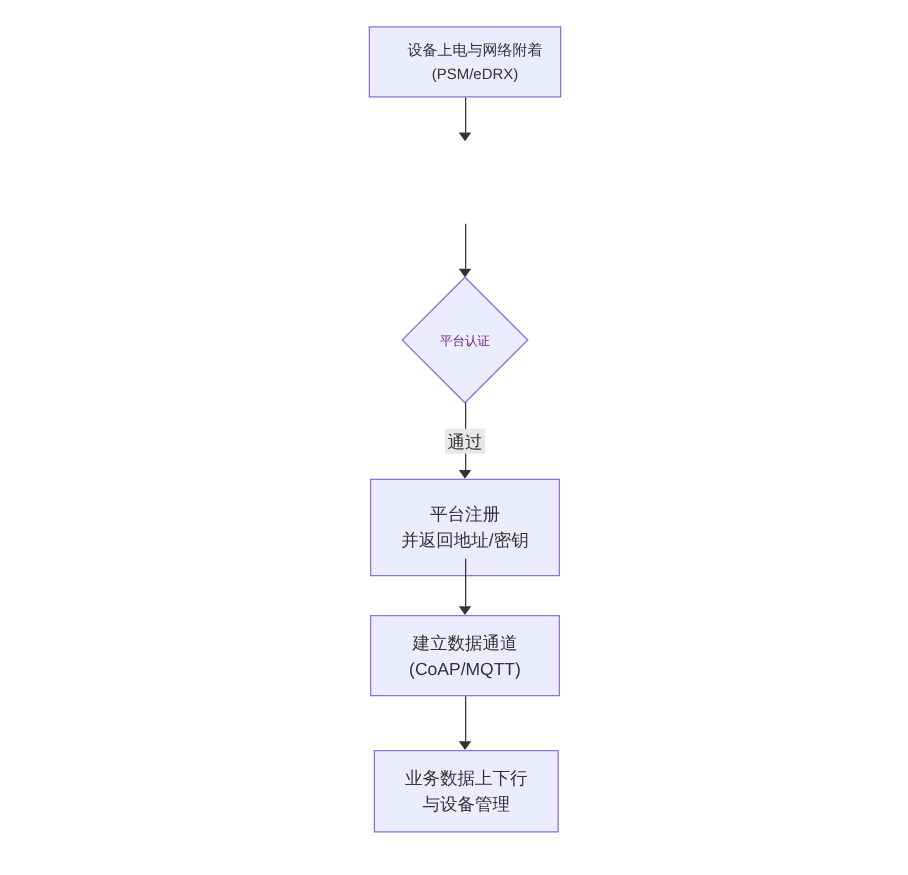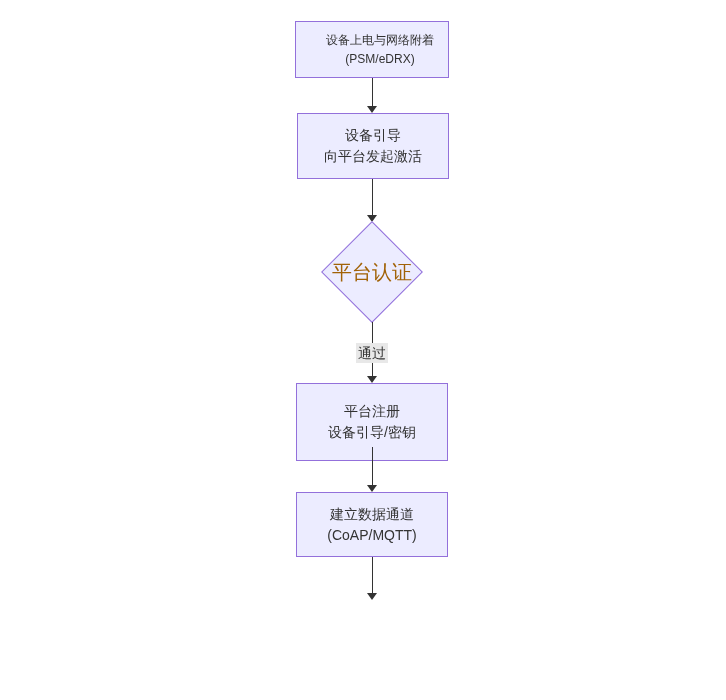--- a/index.html
+++ b/index.html
@@ -28,22 +28,22 @@
   .node.small { font-size: 12px; line-height: 19px; }
   .diamond {
     position: absolute;
     box-sizing: border-box;
     background: #ECECFF;
     border: 1px solid #9370DB;
     transform: rotate(45deg);
   }
   .diamond-label {
     position: absolute;
-    color: #a16207;
-    font-size: 20px;
+    color: #701a75;
+    font-size: 10px;
     text-align: center;
     display: flex;
     align-items: center;
     justify-content: center;
   }
   .edge-line {
     position: absolute;
     width: 1px;
     background: #333333;
   }
@@ -72,45 +72,45 @@
 <div class="canvas">
 
   <div class="node small" style="left:295px; top:21px; width:154px; height:57px;padding-left:16px;">
     <div>设备上电与网络附着</div>
     <div>(PSM/eDRX)</div>
   </div>
 
   <div class="edge-line" style="left:372px; top:78px; height:28px;"></div>
   <div class="arrowhead" style="left:367px; top:106px;"></div>
 
-  <div class="node" style="left:297px; top:113px; width:152px; height:66px;">
-    <div>设备引导</div>
-    <div>向平台发起激活</div>
-  </div>
 
   <div class="edge-line" style="left:372px; top:179px; height:36px;"></div>
   <div class="arrowhead" style="left:367px; top:215px;"></div>
 
   <div class="diamond" style="left:336px; top:236px; width:72px; height:72px;"></div>
   <div class="diamond-label" style="left:322px; top:262px; width:100px; height:21px;">平台认证</div>
 
   <div class="edge-line" style="left:372px; top:322px; height:54px;"></div>
   <div class="edge-label" style="left:372px; top:343px;">通过</div>
   <div class="arrowhead" style="left:367px; top:376px;"></div>
 
   <div class="node" style="left:296px; top:383px; width:152px; height:78px;">
     <div>平台注册</div>
-    <div>设备引导/密钥</div>
+    <div>并返回地址/密钥</div>
   </div>
 
   <div class="edge-line" style="left:372px; top:447px; height:38px;"></div>
   <div class="arrowhead" style="left:367px; top:485px;"></div>
 
   <div class="node" style="left:296px; top:492px; width:152px; height:65px;align-items:center;">
     <div>建立数据通道</div>
     <div>(CoAP/MQTT)</div>
   </div>
 
   <div class="edge-line" style="left:372px; top:557px; height:36px;"></div>
   <div class="arrowhead" style="left:367px; top:593px;"></div>
 
+  <div class="node" style="left:299px; top:600px; width:148px; height:66px;">
+    <div>业务数据上下行</div>
+    <div>与设备管理</div>
+  </div>
 
 </div>
 
 </body></html>

